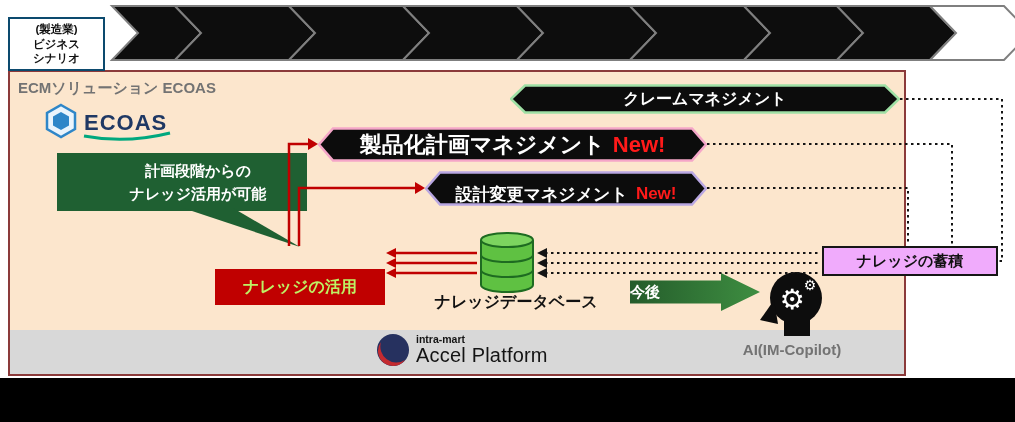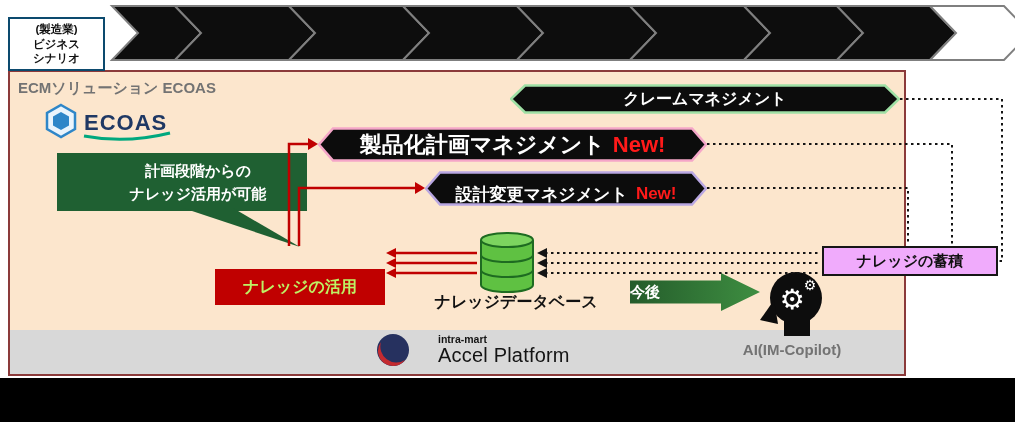--- a/index.html
+++ b/index.html
@@ -46,21 +46,21 @@
     background:linear-gradient(90deg,#245C2B,#3E8E41);
     clip-path:polygon(0 20%,70% 20%,70% 0,100% 50%,70% 100%,70% 80%,0 80%);
     display:flex;align-items:center;justify-content:flex-start;padding-right:36px;box-sizing:border-box;
     color:#fff;font-weight:bold;font-size:15px;z-index:3;}
 
   .ai-icon{left:752px;top:268px;z-index:3;}
   .ai-label{left:717px;top:341px;width:150px;text-align:center;font-weight:bold;font-size:15px;color:#737373;z-index:3;}
 
   .platform-bar{left:10px;top:330px;width:894px;height:44px;background:#D8D8D8;z-index:2;}
   .platform-group{left:376px;top:333px;display:flex;align-items:center;gap:6px;z-index:3;}
-  .im-text{display:flex;flex-direction:column;justify-content:center;line-height:1.05;color:#141414;margin-left:22px;}
+  .im-text{display:flex;flex-direction:column;justify-content:center;line-height:1.05;color:#141414;}
   .im-brand{font-size:10.5px;font-weight:bold;}
   .im-product{font-size:20px;font-weight:normal;letter-spacing:.2px;}
 
   .overlay{left:0;top:0;z-index:4;pointer-events:none;}
   .black-strip{left:0;top:378px;width:1015px;height:44px;background:#000;z-index:5;}
 </style>
 </head>
 <body>
 
 <div class="canvas">

